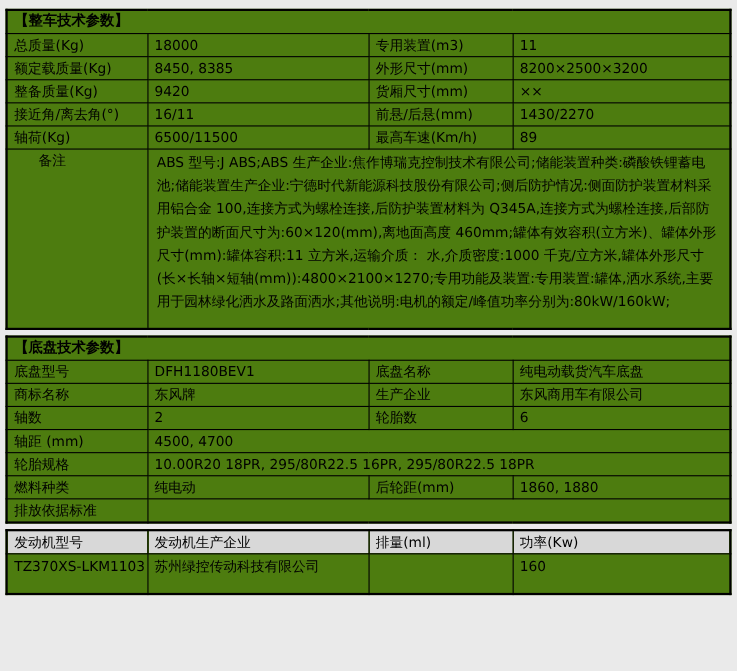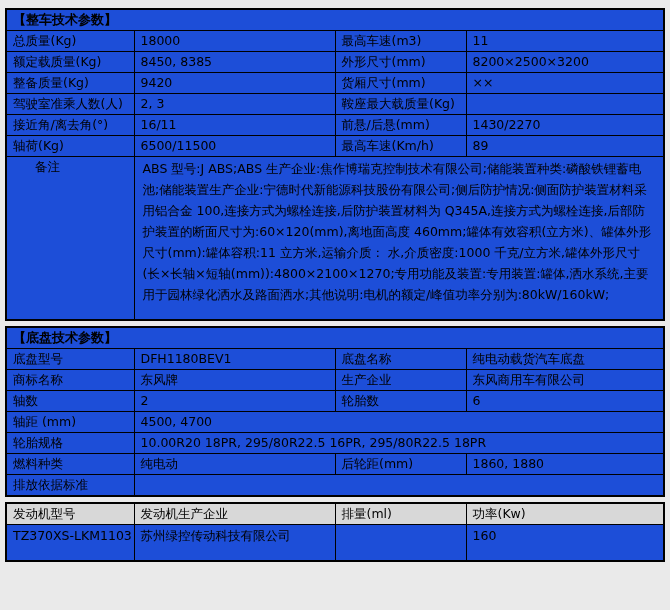--- a/index.html
+++ b/index.html
@@ -4,21 +4,21 @@
 <style>
   html,body{margin:0;padding:0;}
   body{
     width:670px;height:610px;overflow:hidden;
     background:#eaeaea;
     font-family:"DejaVu Sans",sans-serif;
   }
   #doc{padding:8px 5px 0 5px;}
   table.spec{
     border-collapse:collapse;table-layout:fixed;width:660px;
-    background:#1d4ed8;border:2px solid #000;margin-bottom:5px;
+    background:#4d7c0f;border:2px solid #000;margin-bottom:5px;
   }
   td{
     border:1px solid #000;color:#000;
     font-size:12.5px;line-height:18px;height:18px;
     padding:1px 6px;vertical-align:middle;
     white-space:nowrap;overflow:hidden;
   }
   td.title{font-weight:bold;font-size:13px;}
   td.ehead{background:#d8d8d8;margin-top:32px;}
   td.remark{
@@ -40,40 +40,34 @@
         <col style="width: 131px;">
         <col style="width: 198px;">
       </colgroup>
       <tbody>
         <tr>
           <td colspan="4" class="title">【整车技术参数】</td>
         </tr>
         <tr>
           <td class="label">总质量(Kg)</td>
           <td class="value">18000</td>
-          <td class="label">最高车速(m3)</td>
+          <td class="label">专用装置(m3)</td>
           <td class="value">11</td>
         </tr>
         <tr>
           <td class="label">额定载质量(Kg)</td>
           <td class="value">8450, 8385</td>
           <td class="label">外形尺寸(mm)</td>
           <td class="value">8200×2500×3200</td>
         </tr>
         <tr>
           <td class="label">整备质量(Kg)</td>
           <td class="value">9420</td>
           <td class="label">货厢尺寸(mm)</td>
           <td class="value">××</td>
-        </tr>
-        <tr>
-          <td class="label">驾驶室准乘人数(人)</td>
-          <td class="value">2, 3</td>
-          <td class="label">鞍座最大载质量(Kg)</td>
-          <td class="value"></td>
         </tr>
         <tr>
           <td class="label">接近角/离去角(°)</td>
           <td class="value">16/11</td>
           <td class="label">前悬/后悬(mm)</td>
           <td class="value">1430/2270</td>
         </tr>
         <tr>
           <td class="label">轴荷(Kg)</td>
           <td class="value">6500/11500</td>

